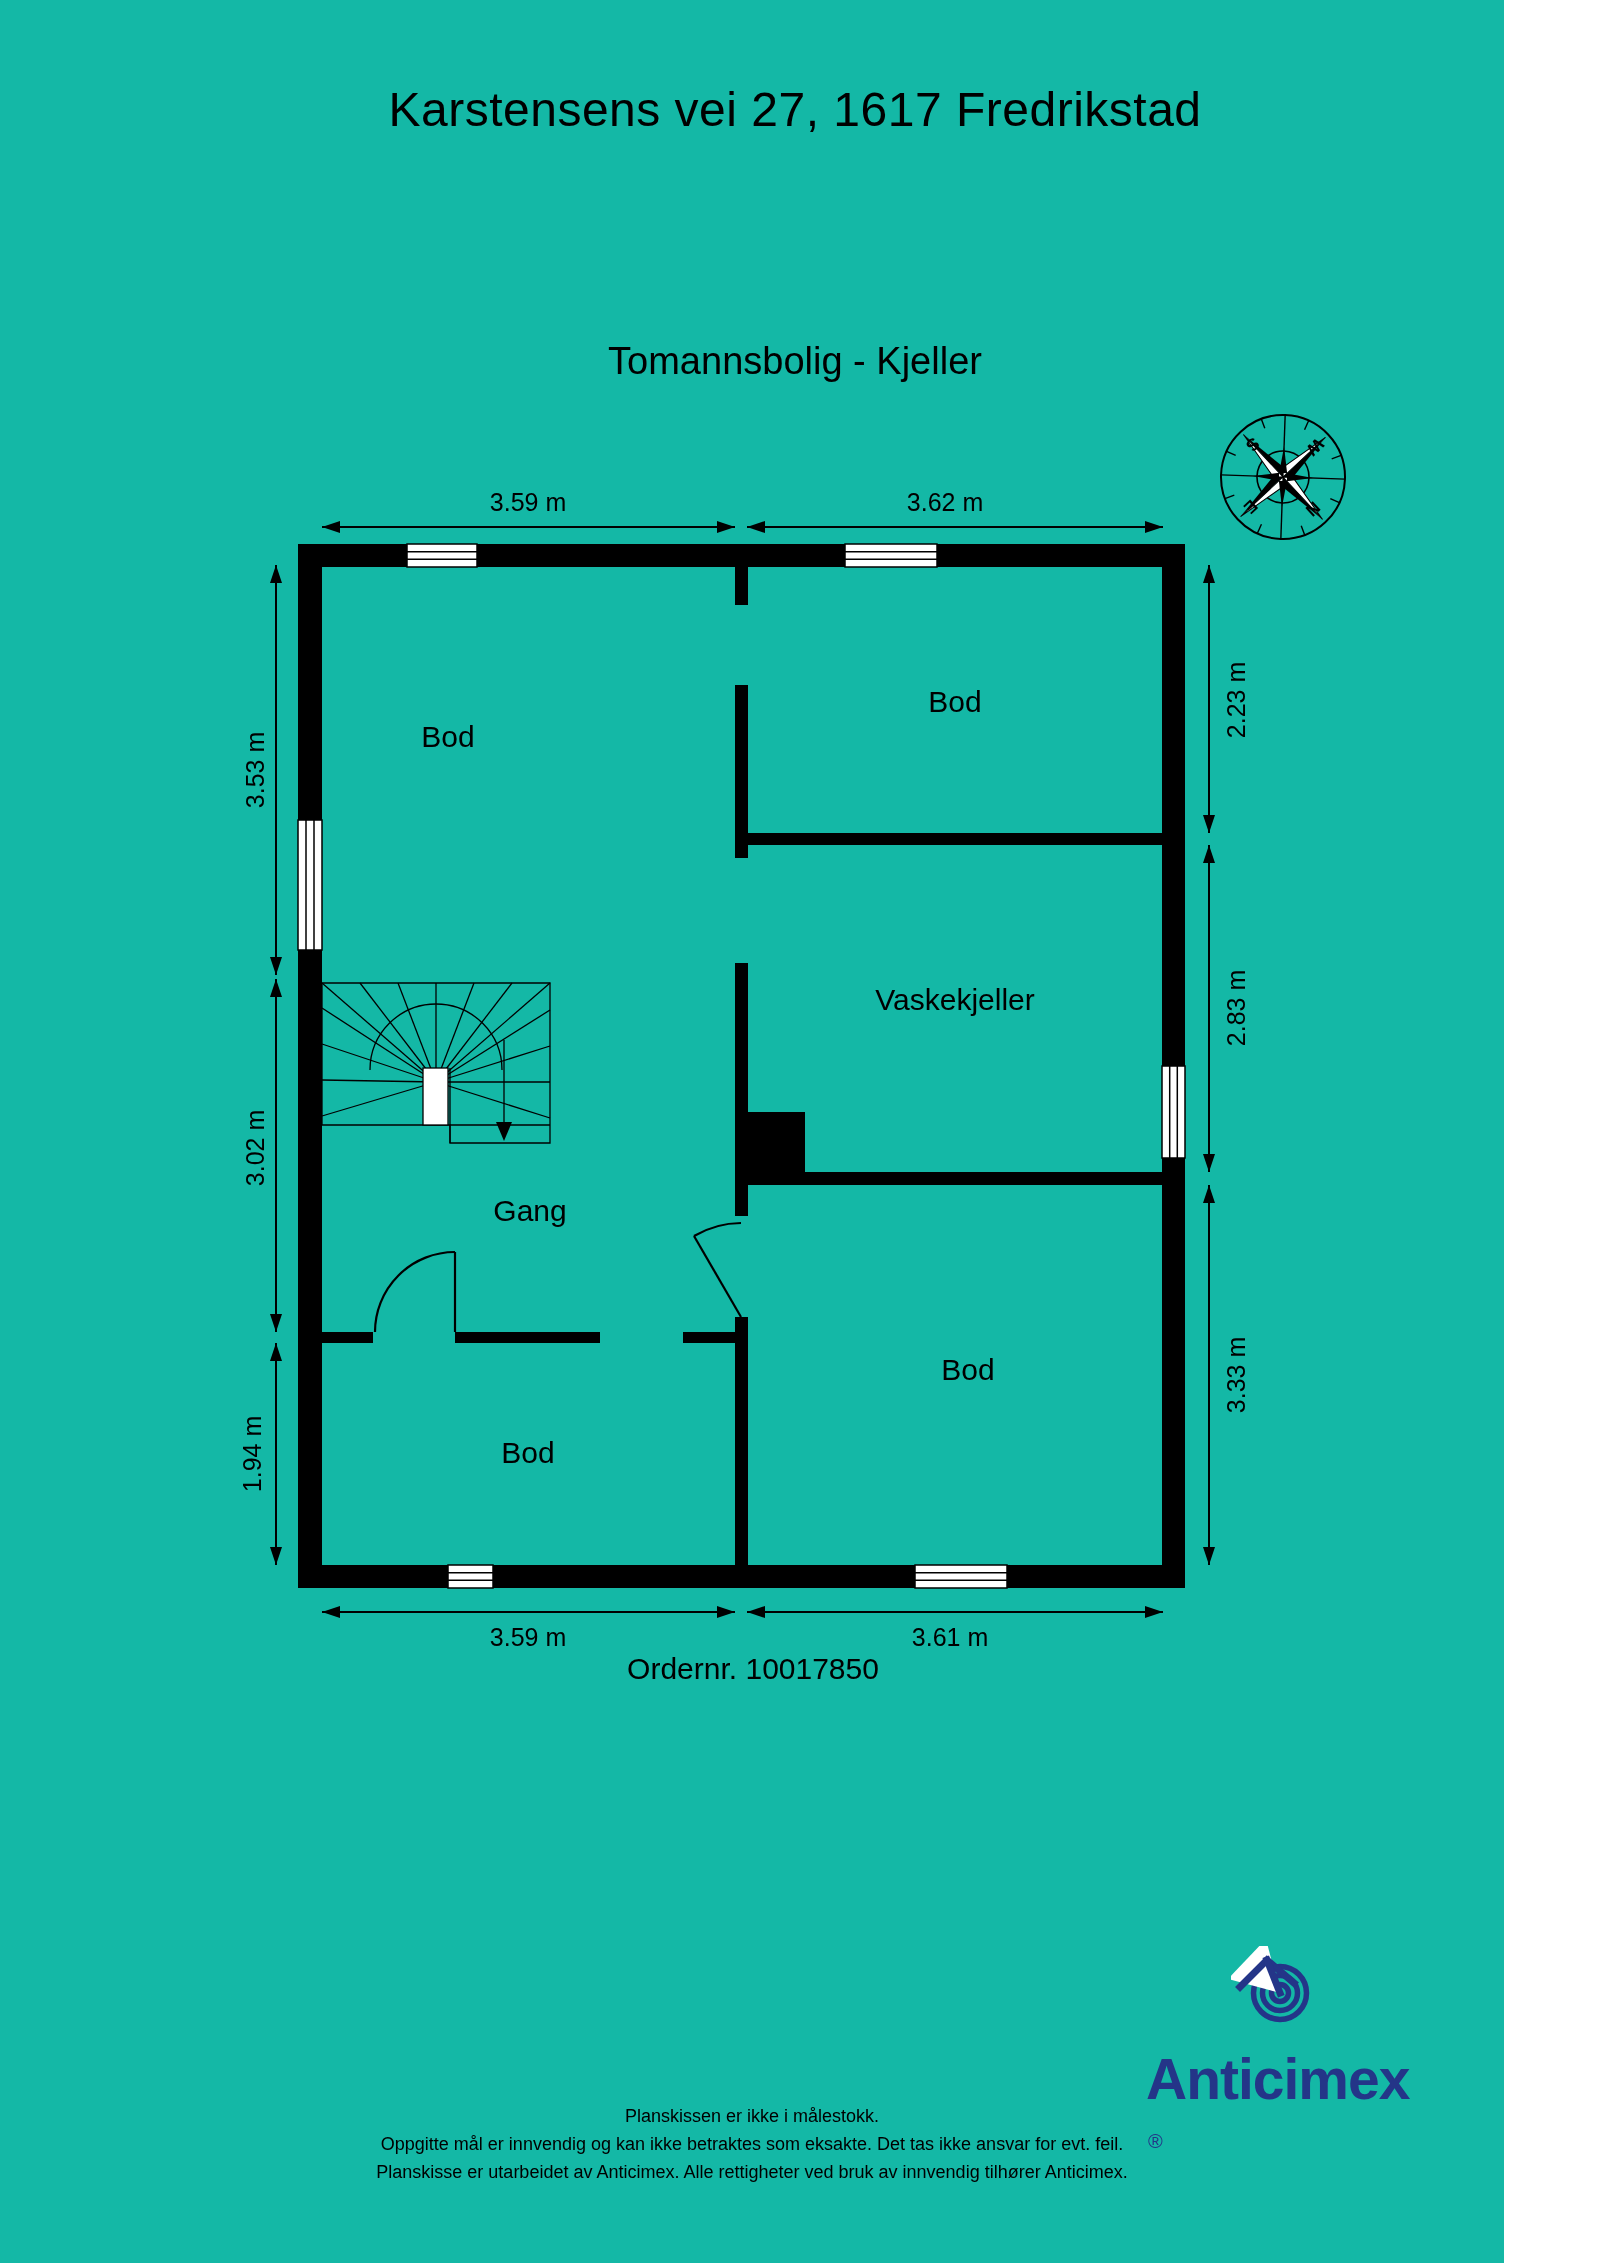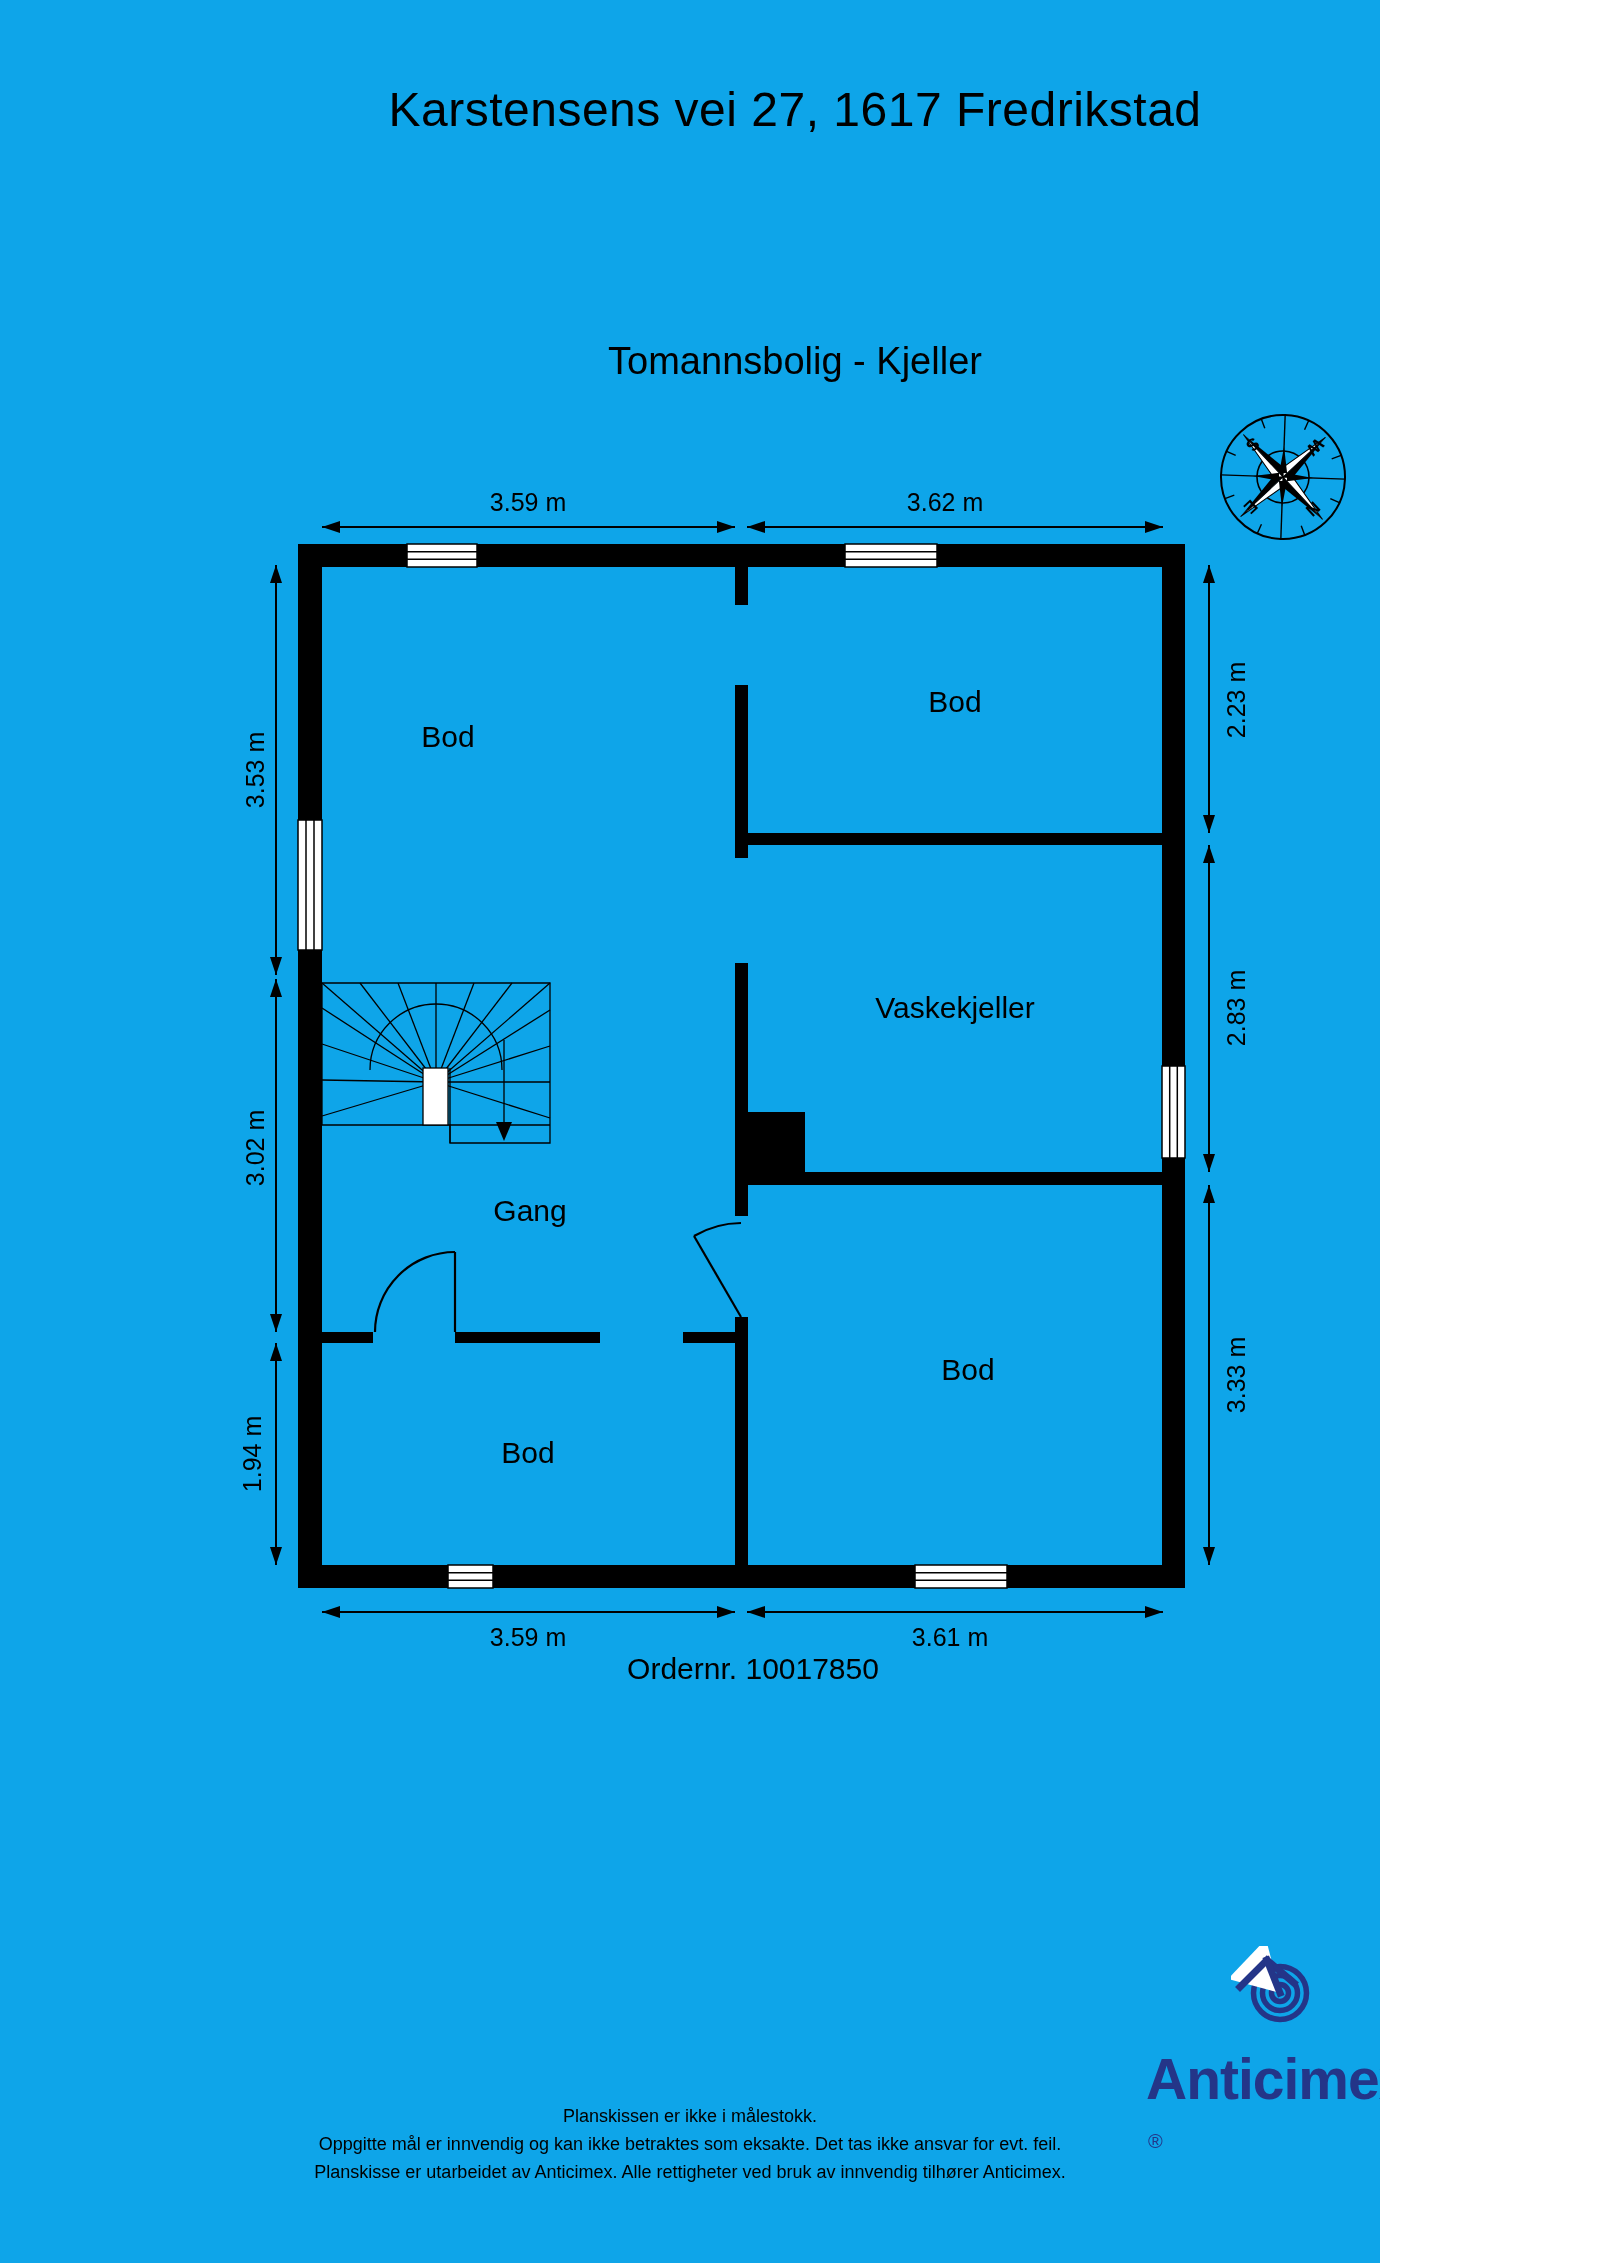--- a/index.html
+++ b/index.html
@@ -1,16 +1,16 @@
 <!DOCTYPE html>
 <html><head>
 <meta charset="utf-8">
 <style>
   html,body{margin:0;padding:0;background:#fff;}
-  .page{position:relative;width:1380px;height:2263px;background:#0ea5e9;overflow:hidden;
+  .page{position:relative;width:1504px;height:2263px;background:#14b8a6;overflow:hidden;
         font-family:"Liberation Sans", sans-serif;color:#000;}
   .abs{position:absolute;}
   .ctr{transform:translate(-50%,-50%);white-space:nowrap;}
   .rot{transform:translate(-50%,-50%) rotate(-90deg);white-space:nowrap;}
   .title{font-size:48px;letter-spacing:0.5px;}
   .subtitle{font-size:38px;}
   .room{font-size:30px;}
   .dim{font-size:25px;}
   .ordernr{font-size:30px;}
   .footer{width:100%;text-align:center;font-size:18px;line-height:28px;}
@@ -189,21 +189,21 @@
         <text x="0" y="-38">N</text>
         <text x="0" y="50">S</text>
         <text x="44" y="6">E</text>
         <text x="-44" y="6">W</text>
       </g>
     </g>
   </svg>
 
   <div class="abs room ctr" style="left:448px;top:737px;">Bod</div>
   <div class="abs room ctr" style="left:955px;top:702px;">Bod</div>
-  <div class="abs room ctr" style="left:955px;top:1000px;margin-top:8px;">Vaskekjeller</div>
+  <div class="abs room ctr" style="left:955px;top:1000px;">Vaskekjeller</div>
   <div class="abs room ctr" style="left:530px;top:1211px;">Gang</div>
   <div class="abs room ctr" style="left:528px;top:1453px;">Bod</div>
   <div class="abs room ctr" style="left:968px;top:1370px;">Bod</div>
 
   <div class="abs dim ctr" style="left:528px;top:502px;">3.59 m</div>
   <div class="abs dim ctr" style="left:945px;top:502px;">3.62 m</div>
   <div class="abs dim ctr" style="left:528px;top:1637px;">3.59 m</div>
   <div class="abs dim ctr" style="left:950px;top:1637px;">3.61 m</div>
   <div class="abs dim rot" style="left:255px;top:770px;">3.53 m</div>
   <div class="abs dim rot" style="left:255px;top:1148px;">3.02 m</div>

